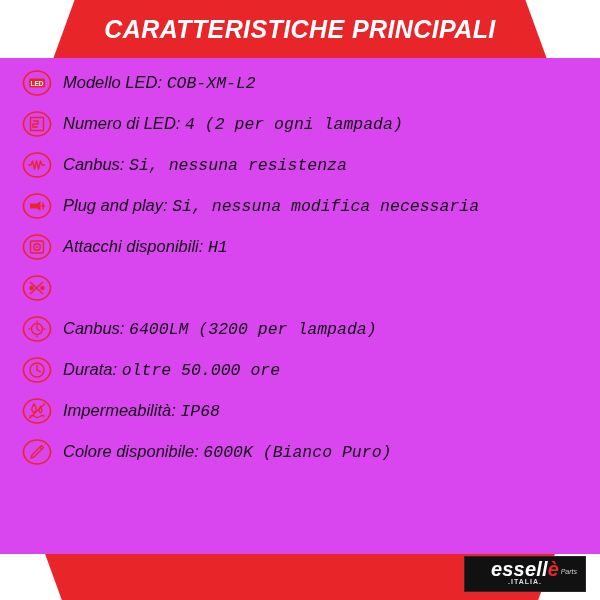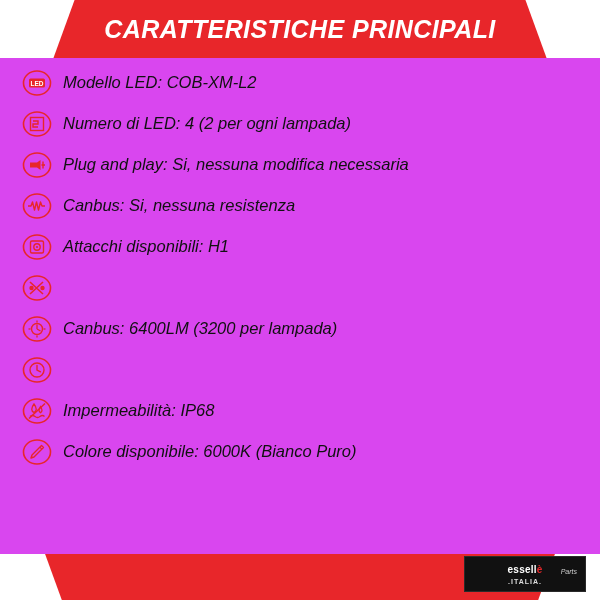--- a/index.html
+++ b/index.html
@@ -108,22 +108,23 @@
     background: #111111;
     border: 1px solid #2a2a2a;
     display: flex;
     flex-direction: column;
     justify-content: center;
     align-items: center;
     box-sizing: border-box;
   }
   .logo-main {
     color: #ffffff;
-    font-size: 10px;
+    font-size: 20px;
     font-weight: bold;
+    font-style: italic;
     line-height: 15px;
     letter-spacing: 0.2px;
   }
   .logo-main .accent {
     color: #e8262a;
   }
   .logo-sub {
     color: #dddddd;
     font-size: 7px;
     font-weight: bold;
@@ -173,20 +174,21 @@
     color: #111111;
     font-style: italic;
     white-space: nowrap;
     font-family: "Liberation Sans", sans-serif;
   }
   .spec-label {
     font-weight: normal;
   }
   .spec-value {
     font-weight: normal;
+    font-family: Liberation Mono, monospace;
   }
 </style>
 </head>
 <body>
 
 <div class="page">
 
   <div class="header-band">
     <div class="notch-left"></div>
     <div class="notch-right"></div>
@@ -214,36 +216,36 @@
           <path d="M11 12 h5 v3 h-5 v3 h5" fill="none" stroke="#e8262a" stroke-width="1.4"></path>
         </svg>
       </span>
       <span class="spec-text"><span class="spec-label">Numero di LED:</span> <span class="spec-value">4 (2 per ogni lampada)</span></span>
     </div>
 
     <div class="spec-row">
       <span class="spec-icon">
         <svg width="30" height="30" viewBox="0 0 30 30">
           <ellipse cx="15" cy="15" rx="13.5" ry="12" fill="none" stroke="#e8262a" stroke-width="1.6"></ellipse>
+          <path d="M6 15 h3 l1.5 -4 l2 8 l2 -8 l2 8 l2 -8 l1.5 4 h3" fill="none" stroke="#e8262a" stroke-width="1.4" stroke-linejoin="round"></path>
+        </svg>
+      </span>
+      <span class="spec-text"><span class="spec-label">Canbus:</span> <span class="spec-value">Si, nessuna resistenza</span></span>
+    </div>
+
+    <div class="spec-row">
+      <span class="spec-icon">
+        <svg width="30" height="30" viewBox="0 0 30 30">
+          <ellipse cx="15" cy="15" rx="13.5" ry="12" fill="none" stroke="#e8262a" stroke-width="1.6"></ellipse>
           <path d="M8 12.5 h7 l3.5 -2.5 v10 l-3.5 -2.5 h-7 z" fill="#e8262a"></path>
           <line x1="19.5" y1="15" x2="23" y2="15" stroke="#e8262a" stroke-width="1.6"></line>
           <line x1="21" y1="11.5" x2="21" y2="18.5" stroke="#e8262a" stroke-width="1.4"></line>
         </svg>
       </span>
       <span class="spec-text"><span class="spec-label">Plug and play:</span> <span class="spec-value">Si, nessuna modifica necessaria</span></span>
-    </div>
-
-    <div class="spec-row">
-      <span class="spec-icon">
-        <svg width="30" height="30" viewBox="0 0 30 30">
-          <ellipse cx="15" cy="15" rx="13.5" ry="12" fill="none" stroke="#e8262a" stroke-width="1.6"></ellipse>
-          <path d="M6 15 h3 l1.5 -4 l2 8 l2 -8 l2 8 l2 -8 l1.5 4 h3" fill="none" stroke="#e8262a" stroke-width="1.4" stroke-linejoin="round"></path>
-        </svg>
-      </span>
-      <span class="spec-text"><span class="spec-label">Canbus:</span> <span class="spec-value">Si, nessuna resistenza</span></span>
     </div>
 
 
     <div class="spec-row">
       <span class="spec-icon">
         <svg width="30" height="30" viewBox="0 0 30 30">
           <ellipse cx="15" cy="15" rx="13.5" ry="12" fill="none" stroke="#e8262a" stroke-width="1.6"></ellipse>
           <rect x="8.5" y="9" width="13" height="12" rx="1.5" fill="none" stroke="#e8262a" stroke-width="1.4"></rect>
           <circle cx="15" cy="15" r="3.2" fill="none" stroke="#e8262a" stroke-width="1.4"></circle>
           <circle cx="15" cy="15" r="1.1" fill="#e8262a"></circle>
@@ -279,20 +281,21 @@
     </div>
 
     <div class="spec-row">
       <span class="spec-icon">
         <svg width="30" height="30" viewBox="0 0 30 30">
           <ellipse cx="15" cy="15" rx="13.5" ry="12" fill="none" stroke="#e8262a" stroke-width="1.6"></ellipse>
           <circle cx="15" cy="15" r="7" fill="none" stroke="#e8262a" stroke-width="1.4"></circle>
           <path d="M15 10.5 L15 15 L18.5 16.8" fill="none" stroke="#e8262a" stroke-width="1.4" stroke-linecap="round"></path>
         </svg>
       </span>
+      <span class="spec-text"><span class="spec-label">Durata:</span> <span class="spec-value">oltre 50.000 ore</span></span>
     </div>
 
     <div class="spec-row">
       <span class="spec-icon">
         <svg width="30" height="30" viewBox="0 0 30 30">
           <ellipse cx="15" cy="15" rx="13.5" ry="12" fill="none" stroke="#e8262a" stroke-width="1.6"></ellipse>
           <path d="M12 8 C9 12, 9 15, 12 16.5 C15 15, 15 12, 12 8 Z" fill="none" stroke="#e8262a" stroke-width="1.3"></path>
           <path d="M18.5 10.5 C16.5 13.5, 16.5 15.5, 18.5 16.8 C20.5 15.5, 20.5 13.5, 18.5 10.5 Z" fill="none" stroke="#e8262a" stroke-width="1.3"></path>
           <path d="M8 20.5 q2.5 -2 5 0 q2.5 2 5 0 q2.5 -2 4.5 0" fill="none" stroke="#e8262a" stroke-width="1.3"></path>
           <line x1="7" y1="22.5" x2="23" y2="7.5" stroke="#e8262a" stroke-width="1.5"></line>

